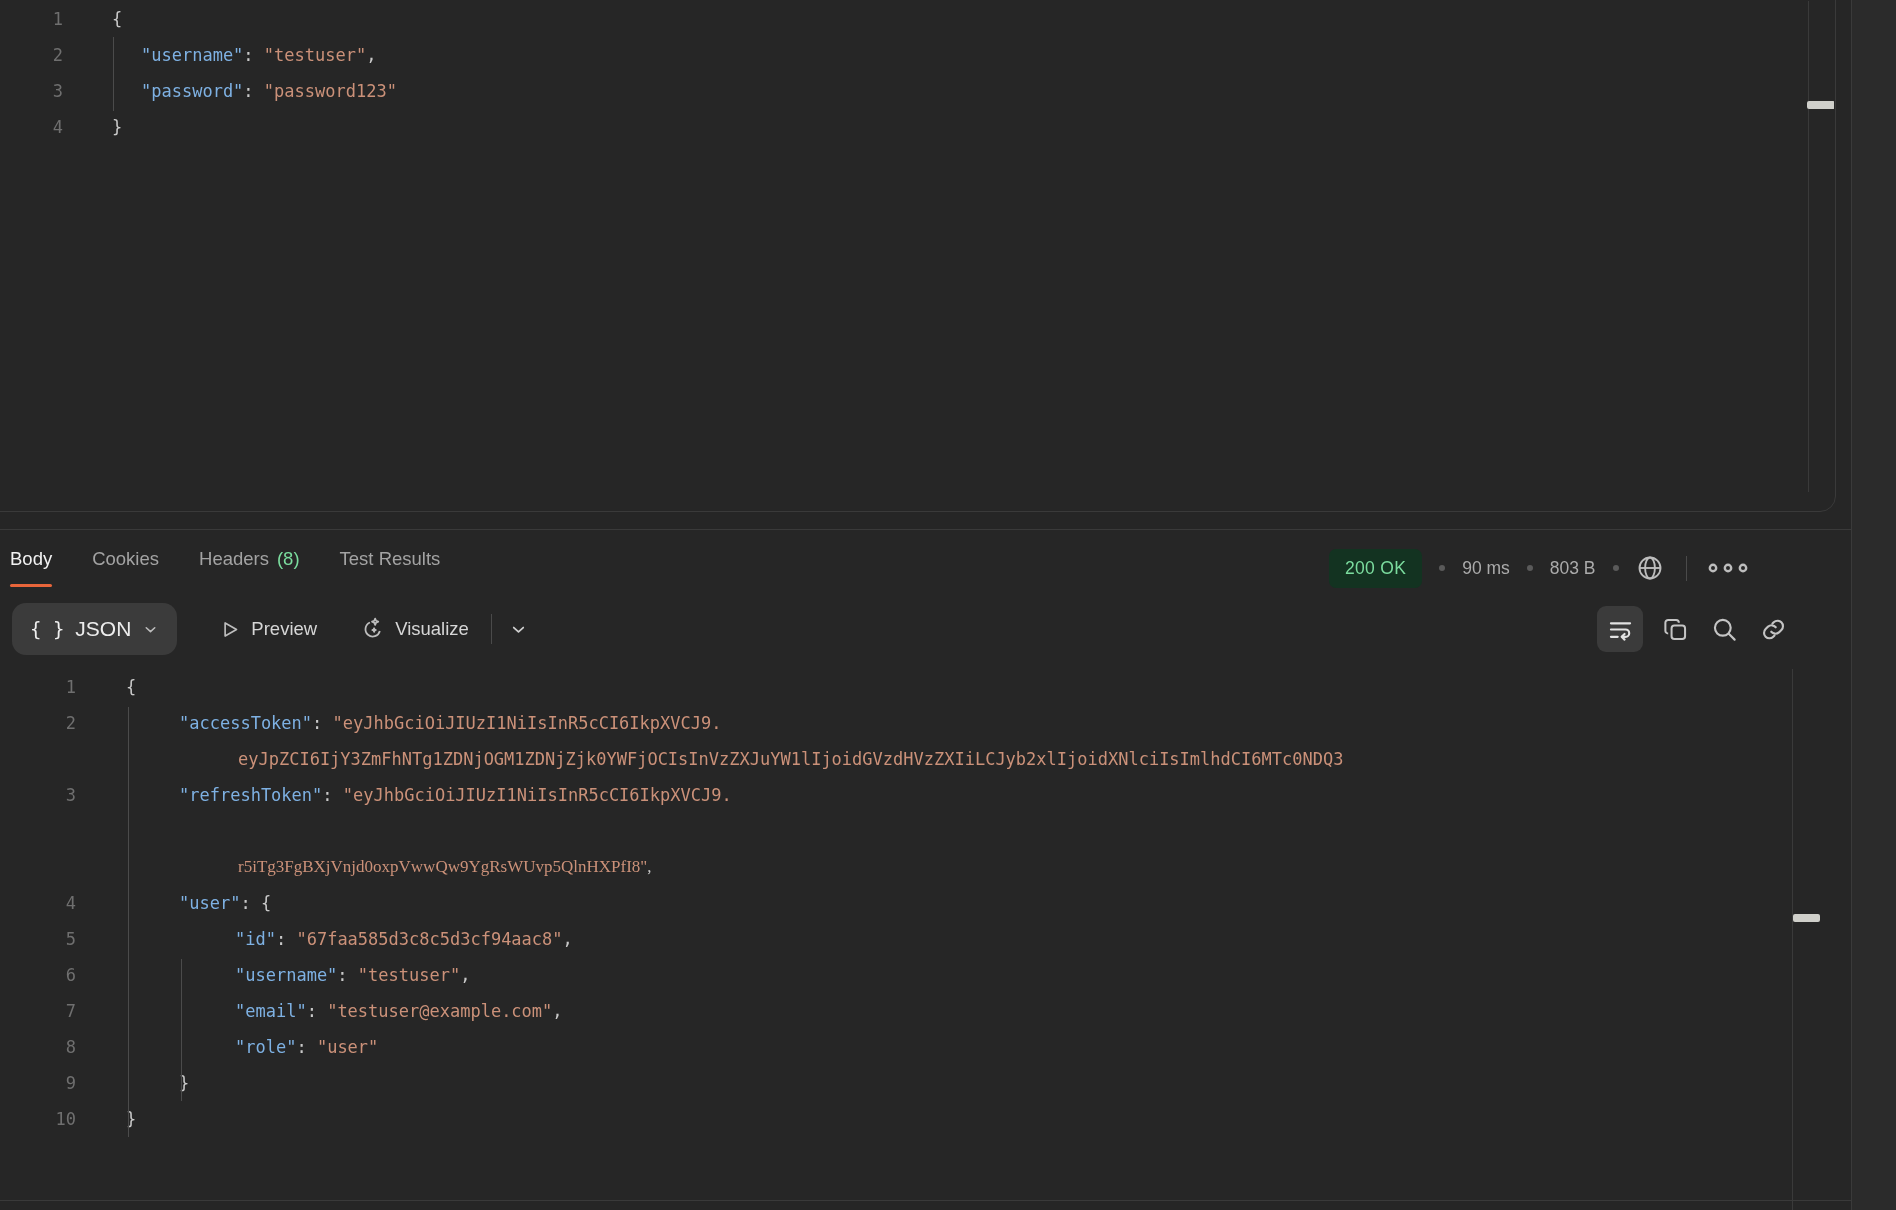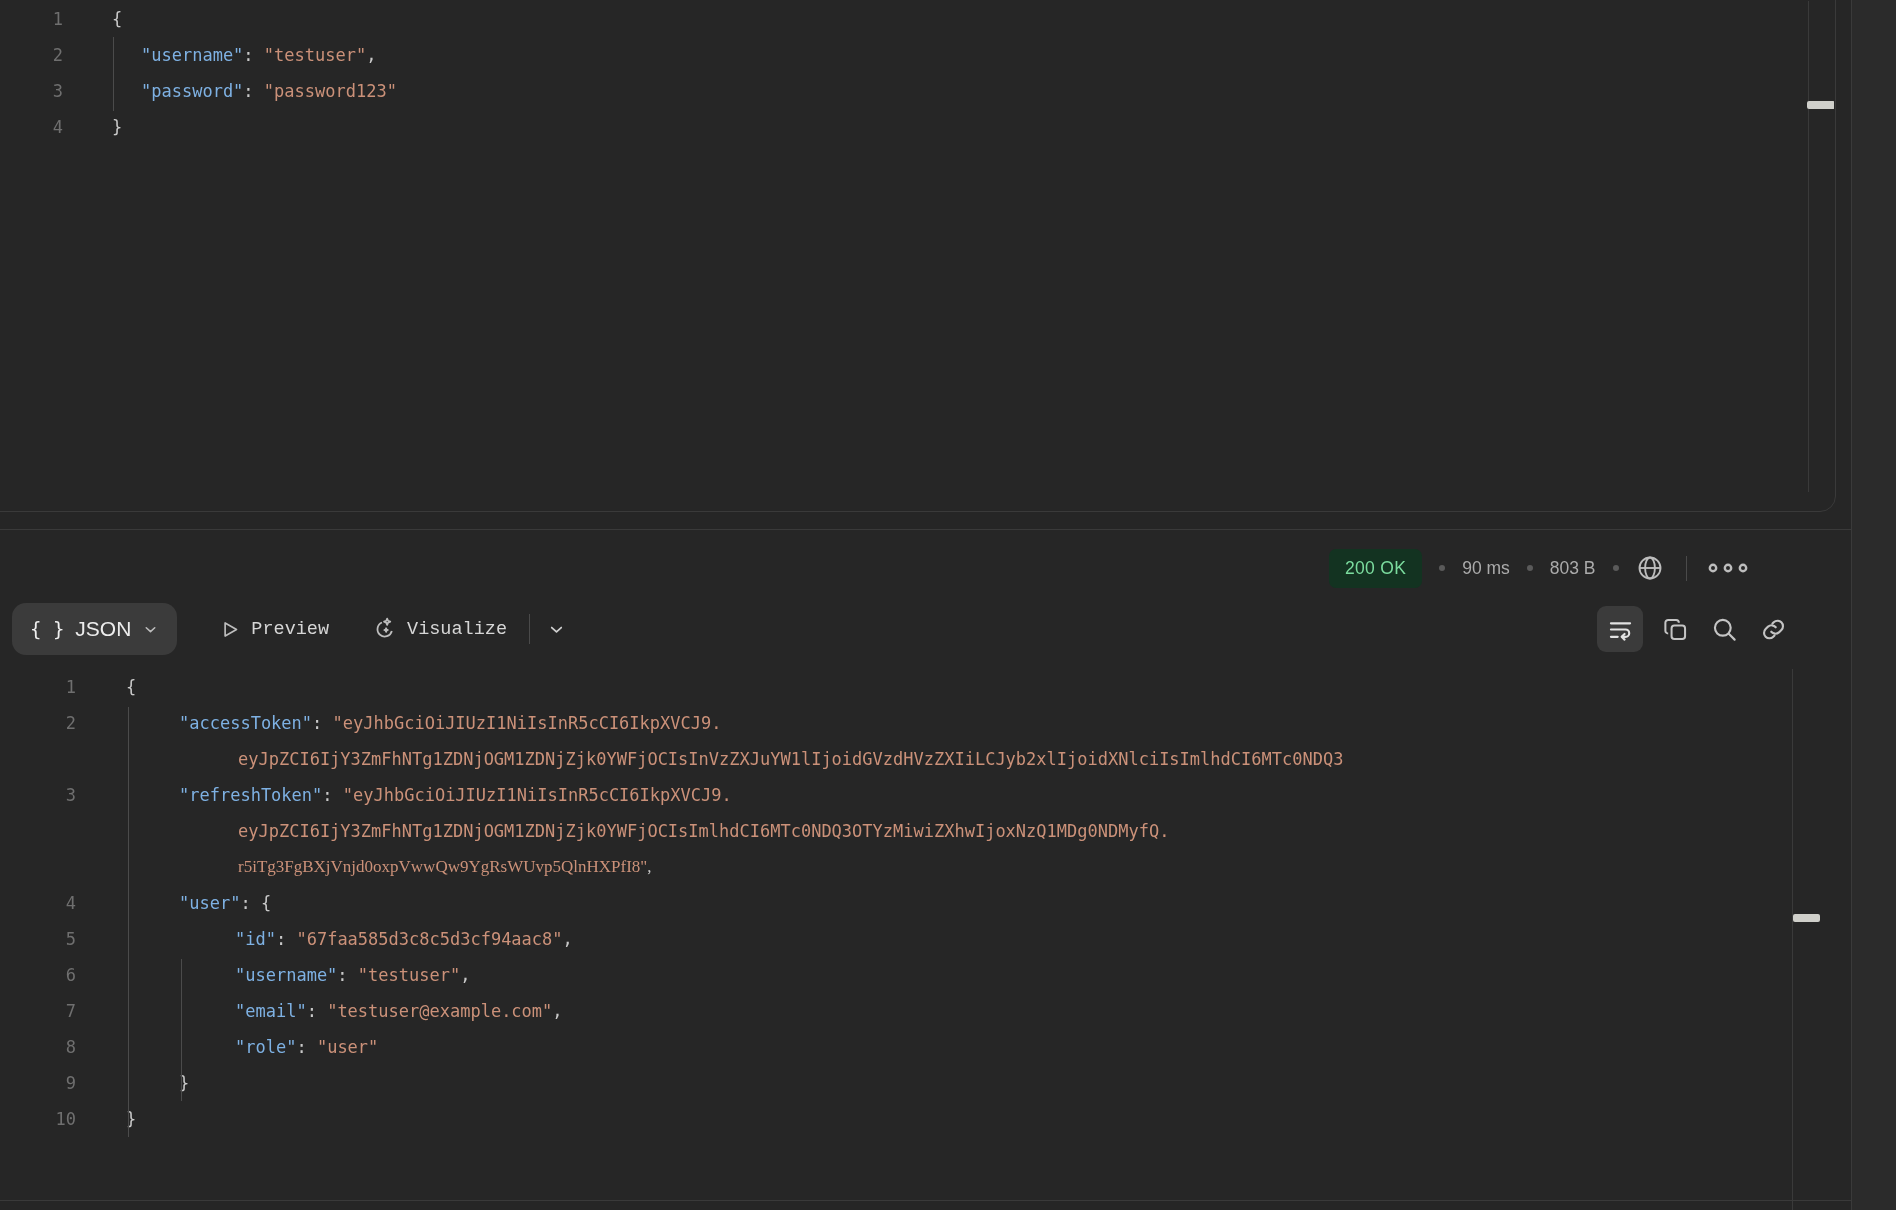--- a/index.html
+++ b/index.html
@@ -52,21 +52,21 @@
   .meta-text { color:#ababab; font-size:17.5px; }
   .icon { display:inline-flex; align-items:center; justify-content:center; color:#bdbdbd; }
   .icon svg { display:block; }
   .meta .vdiv { width:1px; height:25px; background:#4a4a4a; margin:0 20px 0 22px; }
 
   .toolbar { position:absolute; top:71px; left:12px; right:0; height:56px; display:flex; align-items:center; }
   .fmt-pill { display:flex; align-items:center; gap:11px; height:52px; padding:0 18px;
               background:#3b3b3b; border-radius:14px; color:#ededed; cursor:pointer; margin-right:42px; }
   .braces { font-family:"DejaVu Sans Mono", monospace; font-size:19px; color:#f0f0f0; }
   .fmt-label { font-size:21px; }
-  .tb-btn { display:flex; align-items:center; gap:11px; color:#d6d6d6; font-size:18.5px; cursor:pointer;font-family:Liberation Mono, monospace; }
+  .tb-btn { display:flex; align-items:center; gap:11px; color:#d6d6d6; font-size:18.5px; cursor:pointer; }
   .tb-btn + .tb-btn { margin-left:42px; }
   .tb-vdiv { width:1px; height:30px; background:#4a4a4a; margin:0 17px 0 22px; }
   .right-icons { position:absolute; right:61px; top:0; height:56px; display:flex; align-items:center; gap:15px; }
   .icon-btn { width:34px; height:34px; display:flex; align-items:center; justify-content:center;
               border-radius:9px; color:#c4c4c4; cursor:pointer; }
   .icon-btn.active { width:46px; height:46px; background:#3b3b3b; color:#e2e2e2; }
 
   .viewer { position:absolute; top:139px; left:0; right:0; bottom:0; overflow:hidden; }
   .g-resp-outer { left:128px; top:38px; height:430px; }
   .g-resp-inner { left:181px; top:290px; height:142px; }
@@ -91,20 +91,35 @@
       <div class="indent-guide g-req"></div>
       <div class="req-scroll-line"></div>
       <div class="scroll-thumb req-thumb"></div>
     </div>
   </section>
 
   <div class="right-strip"></div>
 
   <section class="response-pane">
 
+    <div class="tabs-row" id="resp-tabs">
+        <div class="tab active">
+          <span>Body</span>
+        </div>
+        <div class="tab">
+          <span>Cookies</span>
+        </div>
+        <div class="tab">
+          <span>Headers</span>
+          <span class="count">(8)</span>
+        </div>
+        <div class="tab">
+          <span>Test Results</span>
+        </div>
+      </div>
 
     <div class="meta">
       <span class="status-badge">200 OK</span>
       <span class="meta-dot"></span>
       <span class="meta-text">90 ms</span>
       <span class="meta-dot"></span>
       <span class="meta-text">803 B</span>
       <span class="meta-dot"></span>
       <span class="icon">
         <svg width="28" height="28" viewBox="0 0 24 24" fill="none" stroke="currentColor" stroke-width="1.6">
@@ -187,21 +202,21 @@
         </span>
       </div>
     </div>
 
     <div class="viewer">
       <div class="resp" id="resp-lines">
           <div class="crow"><span class="ln">1</span><span class="ctext" style="padding-left: 0px;"><span class="tok-p">{</span></span></div>
           <div class="crow"><span class="ln">2</span><span class="ctext" style="padding-left: 53px;"><span class="tok-k">"accessToken"</span><span class="tok-p">: </span><span class="tok-s">"eyJhbGciOiJIUzI1NiIsInR5cCI6IkpXVCJ9.</span></span></div>
           <div class="crow"><span class="ln"></span><span class="ctext" style="padding-left: 112px;"><span class="tok-s">eyJpZCI6IjY3ZmFhNTg1ZDNjOGM1ZDNjZjk0YWFjOCIsInVzZXJuYW1lIjoidGVzdHVzZXIiLCJyb2xlIjoidXNlciIsImlhdCI6MTc0NDQ3</span></span></div>
           <div class="crow"><span class="ln">3</span><span class="ctext" style="padding-left: 53px;"><span class="tok-k">"refreshToken"</span><span class="tok-p">: </span><span class="tok-s">"eyJhbGciOiJIUzI1NiIsInR5cCI6IkpXVCJ9.</span></span></div>
-          <div class="crow"><span class="ln"></span><span class="ctext" style="padding-left: 112px;"><span class="tok-s">eyJpZCI6IjY3ZmFhNTg1ZDNjOGM1ZDNjZjk0YWFjOCIsImlhdCI6MTc0NDQ3OTYzMiwiZXhwIjoxNzQ1MDg0NDMyfQ.</span></span></div>
+          <div class="crow"><span class="ln"></span></div>
           <div class="crow"><span class="ln"></span><span class="ctext" style="padding-left: 112px; font-family: Liberation Serif, serif;"><span class="tok-s">r5iTg3FgBXjVnjd0oxpVwwQw9YgRsWUvp5QlnHXPfI8"</span><span class="tok-p">,</span></span></div>
           <div class="crow"><span class="ln">4</span><span class="ctext" style="padding-left: 53px;"><span class="tok-k">"user"</span><span class="tok-p">: {</span></span></div>
           <div class="crow"><span class="ln">5</span><span class="ctext" style="padding-left: 109px;"><span class="tok-k">"id"</span><span class="tok-p">: </span><span class="tok-s">"67faa585d3c8c5d3cf94aac8"</span><span class="tok-p">,</span></span></div>
           <div class="crow"><span class="ln">6</span><span class="ctext" style="padding-left: 109px;"><span class="tok-k">"username"</span><span class="tok-p">: </span><span class="tok-s">"testuser"</span><span class="tok-p">,</span></span></div>
           <div class="crow"><span class="ln">7</span><span class="ctext" style="padding-left: 109px;"><span class="tok-k">"email"</span><span class="tok-p">: </span><span class="tok-s">"testuser@example.com"</span><span class="tok-p">,</span></span></div>
           <div class="crow"><span class="ln">8</span><span class="ctext" style="padding-left: 109px;"><span class="tok-k">"role"</span><span class="tok-p">: </span><span class="tok-s">"user"</span></span></div>
           <div class="crow"><span class="ln">9</span><span class="ctext" style="padding-left: 53px;"><span class="tok-p">}</span></span></div>
           <div class="crow"><span class="ln">10</span><span class="ctext" style="padding-left: 0px;"><span class="tok-p">}</span></span></div>
         </div>
       <div class="indent-guide g-resp-outer"></div>

